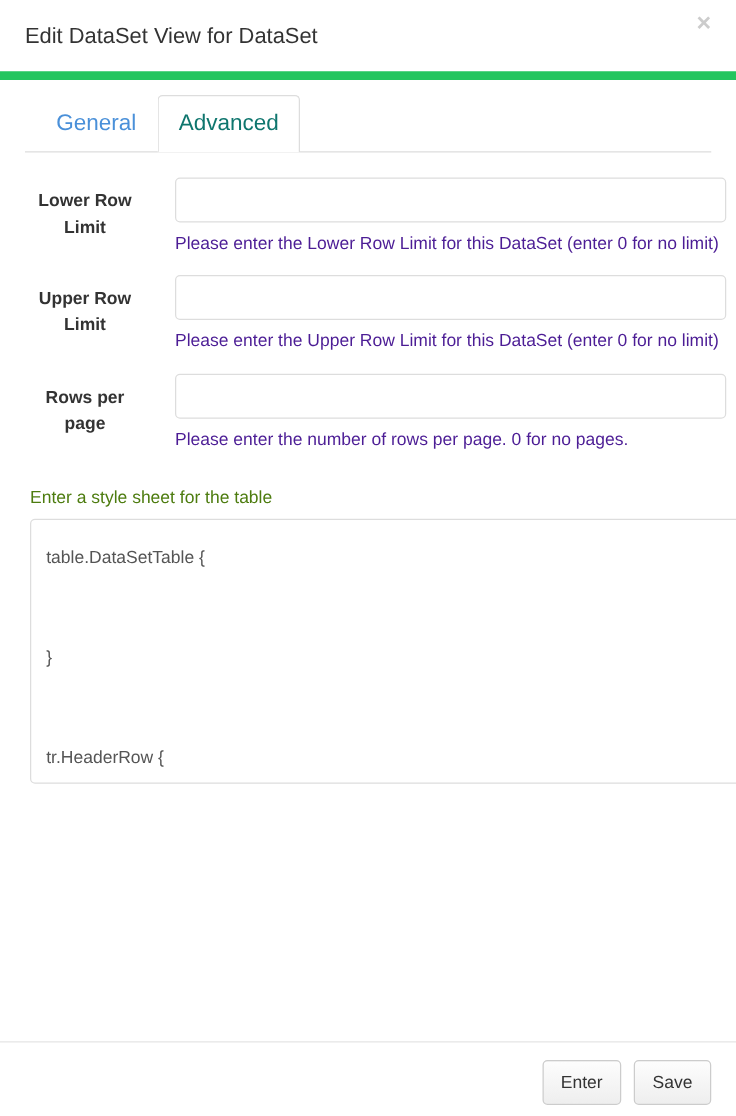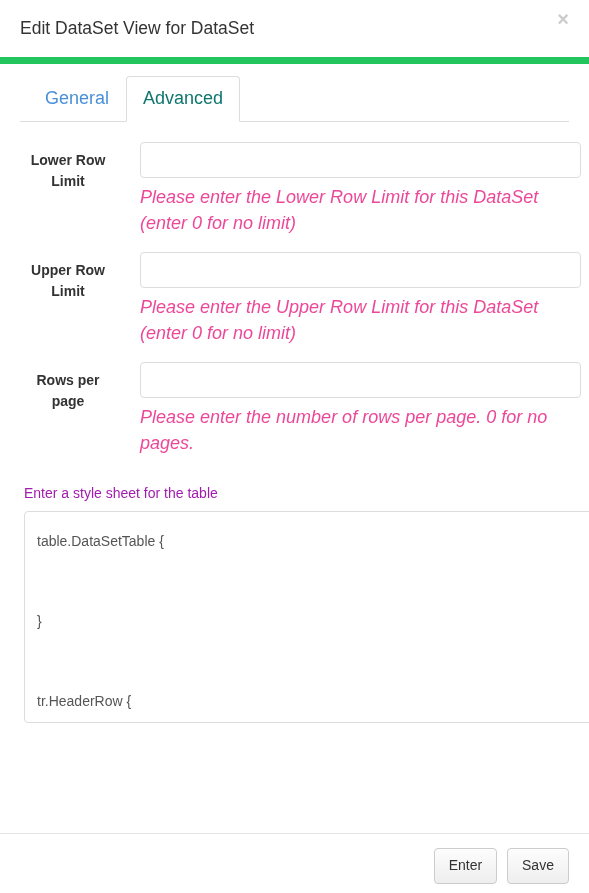--- a/index.html
+++ b/index.html
@@ -118,34 +118,33 @@
     color: #555555;
     background-color: #ffffff;
     border: 1px solid #dddddd;
     border-radius: 4px;
     outline: none;
   }
   .help-block {
     display: block;
     margin-top: 6px;
     margin-bottom: 0;
-    color: #ec4899;
-    font-size: 18px;
+    color: #4c1d95;
+    font-size: 14px;
     line-height: 1.45;
     max-width: 436px;
-    font-style: italic;
   }
 
   
   .sheet-section {
     margin-top: 26px;
     padding-left: 4px;
   }
   .sheet-label {
-    color: #a21caf;
+    color: #4d7c0f;
     font-size: 14px;
     line-height: 1.45;
     margin-bottom: 8px;
   }
   .code-area {
     position: relative;
     width: 586px;
     height: 212px;
     border: 1px solid #dddddd;
     border-radius: 4px;

